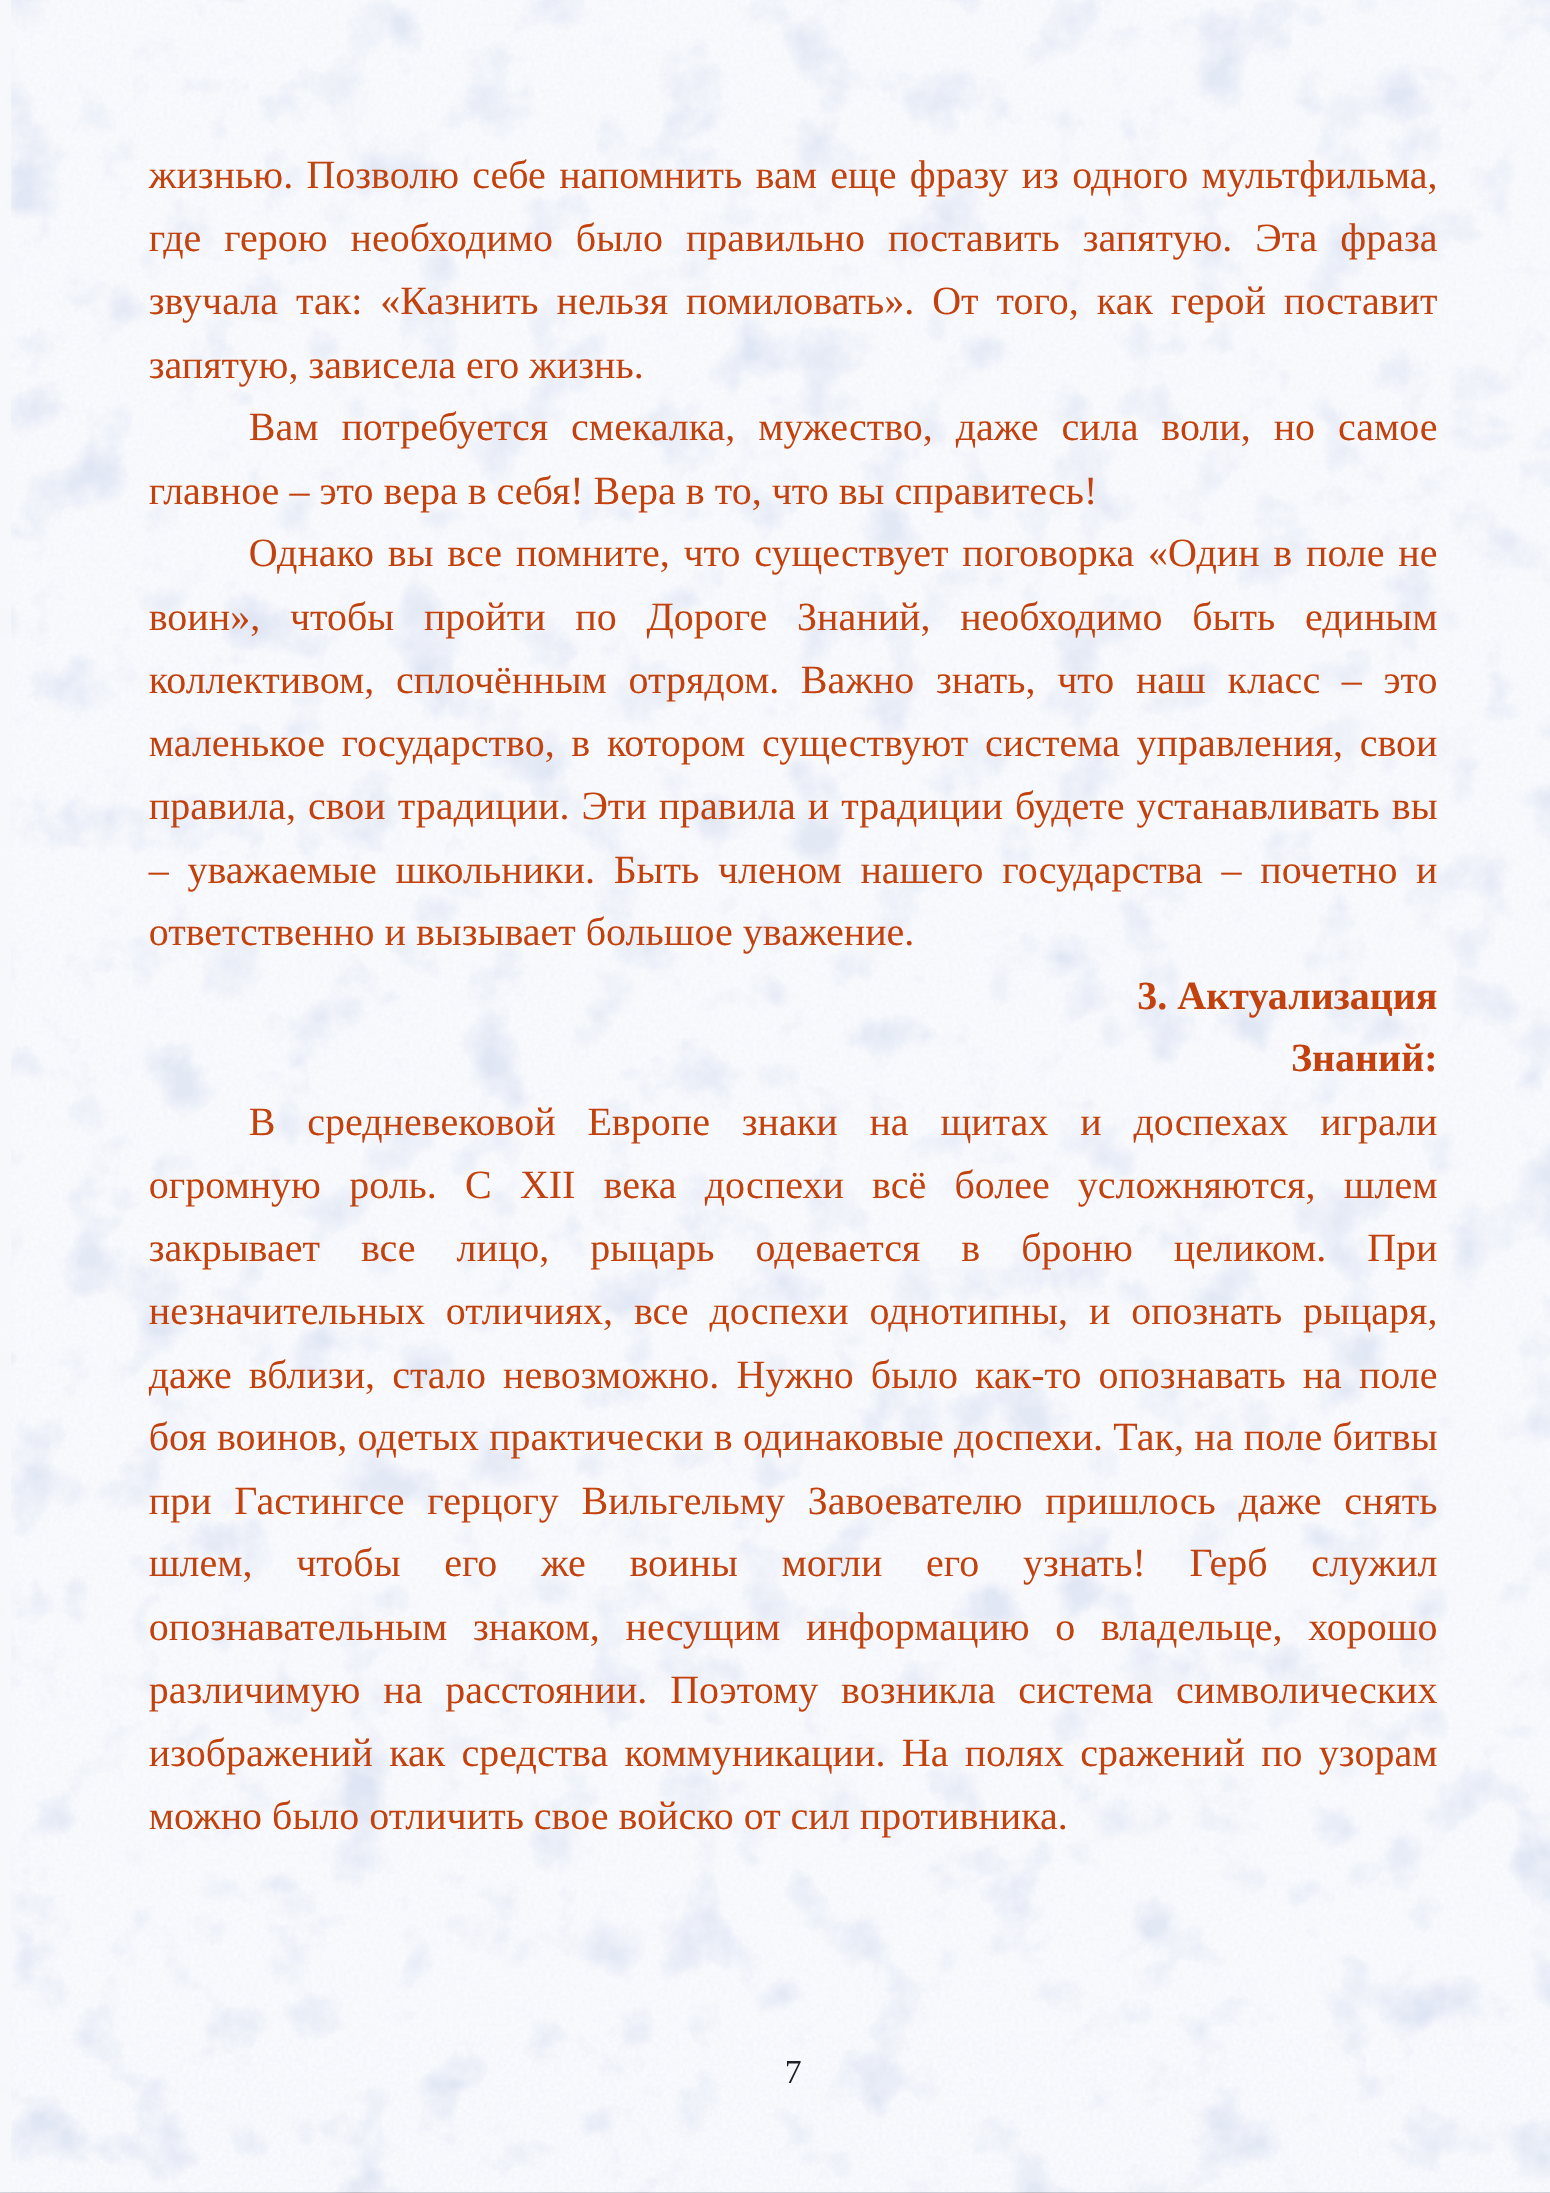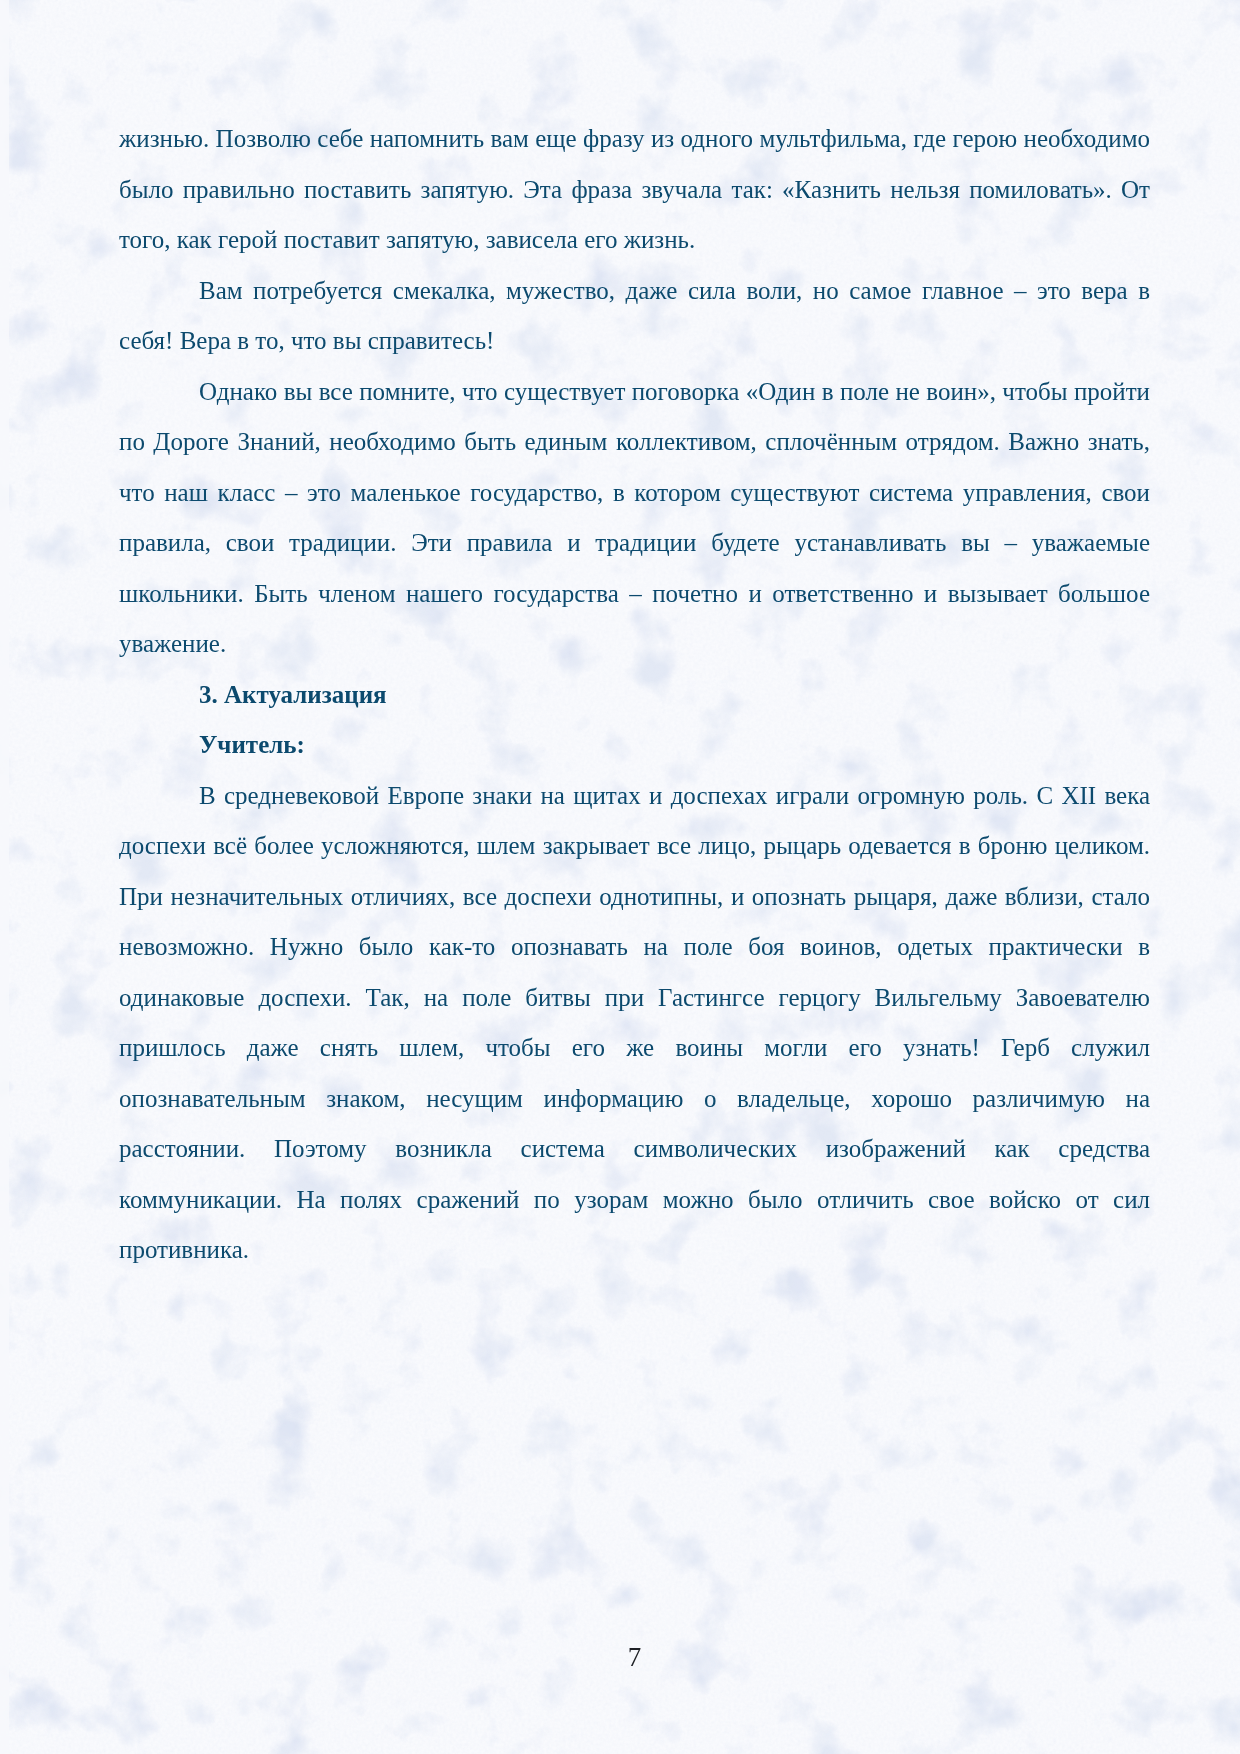--- a/index.html
+++ b/index.html
@@ -21,36 +21,36 @@
     top: 0;
     width: 1240px;
     height: 1754px;
     display: block;
   }
   .content {
     position: absolute;
     left: 119px;
     top: 114px;
     width: 1031px;
-    color: #0c4a6e;
-    font-size: 25px;
+    color: #c2410c;
+    font-size: 32px;
     line-height: 50.5px;
     text-align: justify;
   }
   .content p {
     margin: 0;
     padding: 0;
     text-indent: 80px;
   }
   .content p.continuation {
     text-indent: 0;
   }
   .content p.heading {
     font-weight: bold;
-    text-align: left;
+    text-align: right;
   }
   .page-number {
     position: absolute;
     left: 119px;
     top: 1642px;
     width: 1031px;
     text-align: center;
     color: #1e2025;
     font-size: 27px;
     line-height: 30px;
@@ -90,19 +90,19 @@
     <rect width="1240" height="1754" filter="url(#mottleLight)"></rect>
     <rect width="1240" height="1754" filter="url(#grain)" opacity="0.35"></rect>
     <rect x="0" y="0" width="9" height="1754" fill="#f7f8fb" opacity="0.85"></rect>
   </svg>
 
   <div class="content">
     <p class="continuation">жизнью. Позволю себе напомнить вам еще фразу из одного мультфильма, где герою необходимо было правильно поставить запятую. Эта фраза звучала так: «Казнить нельзя помиловать». От того, как герой поставит запятую, зависела его жизнь.</p>
     <p>Вам потребуется смекалка, мужество, даже сила воли, но самое главное – это вера в себя! Вера в то, что вы справитесь!</p>
     <p>Однако вы все помните, что существует поговорка «Один в поле не воин», чтобы пройти по Дороге Знаний, необходимо быть единым коллективом, сплочённым отрядом. Важно знать, что наш класс – это маленькое государство, в котором существуют система управления, свои правила, свои традиции. Эти правила и традиции будете устанавливать вы – уважаемые школьники. Быть членом нашего государства – почетно и ответственно и вызывает большое уважение.</p>
     <p class="heading">3. Актуализация</p>
-    <p class="heading">Учитель:</p>
+    <p class="heading">Знаний:</p>
     <p>В средневековой Европе знаки на щитах и доспехах играли огромную роль. С XII века доспехи всё более усложняются, шлем закрывает все лицо, рыцарь одевается в броню целиком. При незначительных отличиях, все доспехи однотипны, и опознать рыцаря, даже вблизи, стало невозможно. Нужно было как-то опознавать на поле боя воинов, одетых практически в одинаковые доспехи. Так, на поле битвы при Гастингсе герцогу Вильгельму Завоевателю пришлось даже снять шлем, чтобы его же воины могли его узнать! Герб служил опознавательным знаком, несущим информацию о владельце, хорошо различимую на расстоянии. Поэтому возникла система символических изображений как средства коммуникации. На полях сражений по узорам можно было отличить свое войско от сил противника.</p>
   </div>
 
   <div class="page-number">7</div>
 
 </div>
 
 </body></html>

